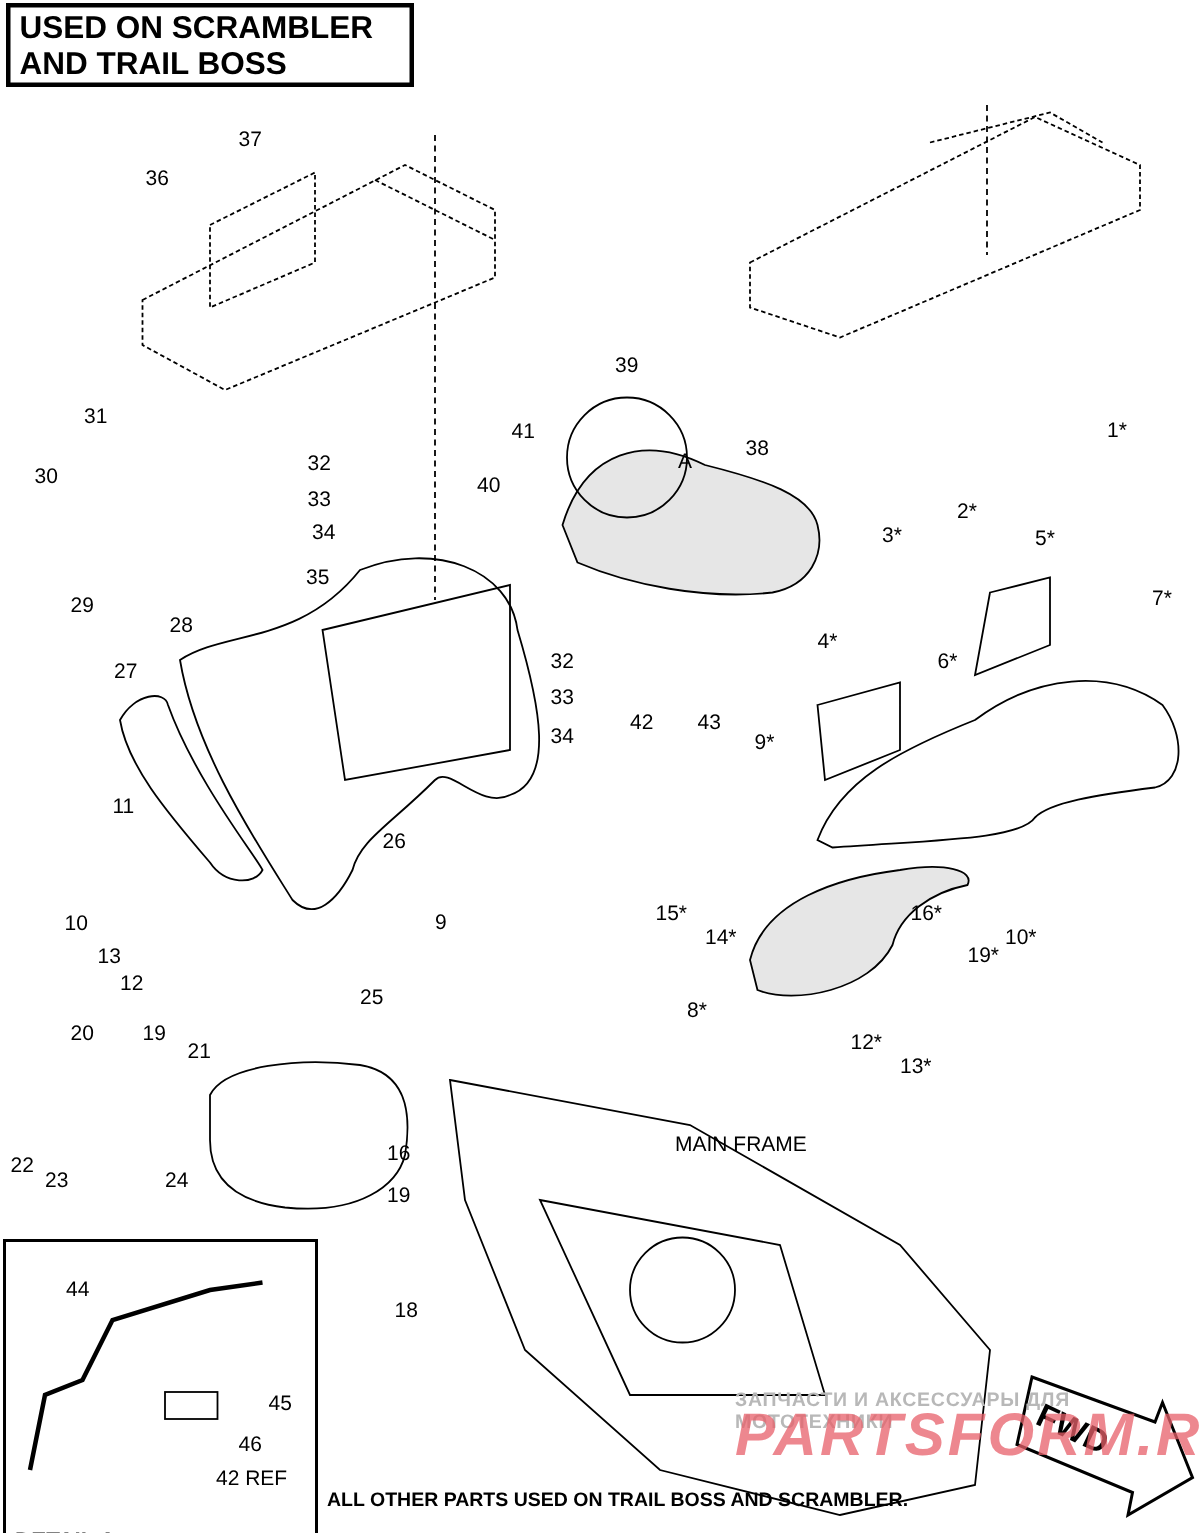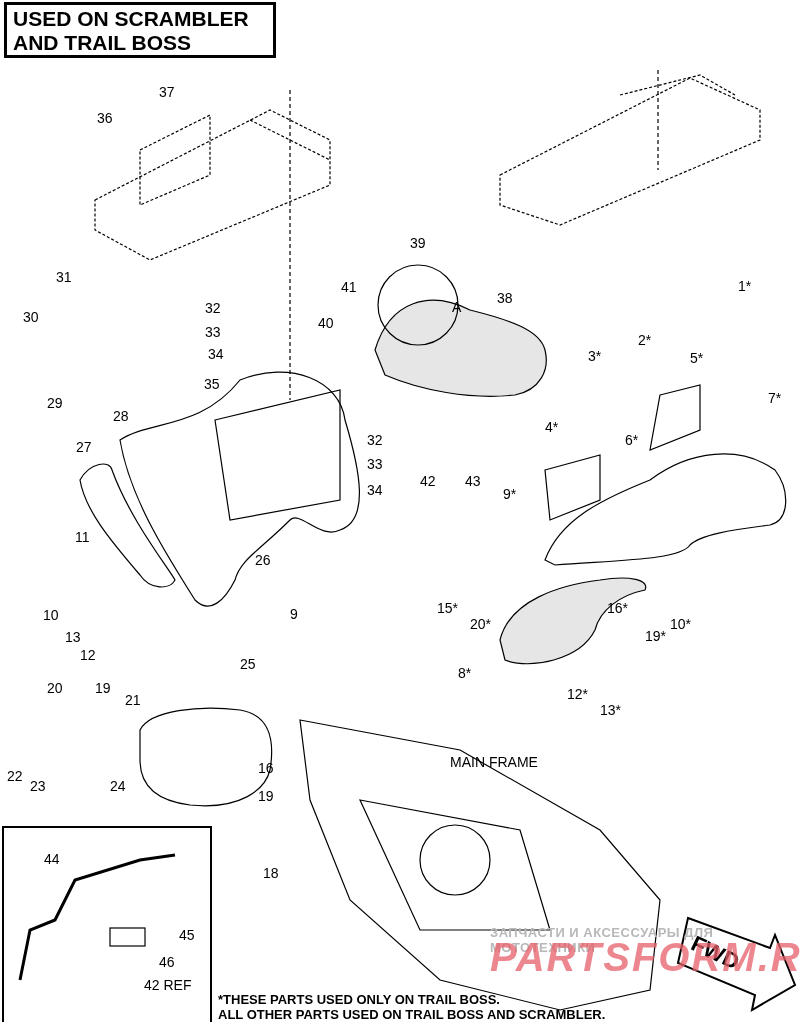--- a/index.html
+++ b/index.html
@@ -83,21 +83,21 @@
 <div class="lbl" style="left:545px;top:420px">4*</div>
 <div class="lbl" style="left:690px;top:351px">5*</div>
 <div class="lbl" style="left:625px;top:433px">6*</div>
 <div class="lbl" style="left:768px;top:391px">7*</div>
 <div class="lbl" style="left:458px;top:666px">8*</div>
 <div class="lbl" style="left:503px;top:487px">9*</div>
 <div class="lbl" style="left:670px;top:617px">10*</div>
 <div class="lbl" style="left:645px;top:629px">19*</div>
 <div class="lbl" style="left:567px;top:687px">12*</div>
 <div class="lbl" style="left:600px;top:703px">13*</div>
-<div class="lbl" style="left:470px;top:617px">20*</div>
+<div class="lbl" style="left:470px;top:617px">14*</div>
 <div class="lbl" style="left:437px;top:601px">15*</div>
 <div class="lbl" style="left:607px;top:601px">16*</div>
 <div class="lbl" style="left:258px;top:761px">16</div>
 <div class="lbl" style="left:258px;top:789px">19</div>
 <div class="lbl" style="left:263px;top:866px">18</div>
 <div class="lbl" style="left:95px;top:681px">19</div>
 <div class="lbl" style="left:47px;top:681px">20</div>
 <div class="lbl" style="left:125px;top:693px">21</div>
 <div class="lbl" style="left:7px;top:769px">22</div>
 <div class="lbl" style="left:30px;top:779px">23</div>
@@ -135,20 +135,19 @@
 
 <div class="detail-box">
   <div class="lbl" style="left:40px;top:24px">44</div>
   <div class="lbl" style="left:175px;top:100px">45</div>
   <div class="lbl" style="left:155px;top:127px">46</div>
   <div class="lbl" style="left:140px;top:150px">42 REF</div>
   <div class="detail-title">DETAIL A</div>
 </div>
 
 <div class="note">
-  <span>*THESE PARTS USED ONLY ON TRAIL BOSS.</span>
   <span>ALL OTHER PARTS USED ON TRAIL BOSS AND SCRAMBLER.</span>
 </div>
 
 <div class="fwd">FWD</div>
 
 <div class="wm-small" style="color: rgb(184, 184, 184);">ЗАПЧАСТИ И АКСЕССУАРЫ ДЛЯ МОТОТЕХНИКИ</div>
 <div class="wm-big" style="color: rgb(232, 96, 106); opacity: 0.75;">PARTSFORM.RU</div>
 
 </body></html>

